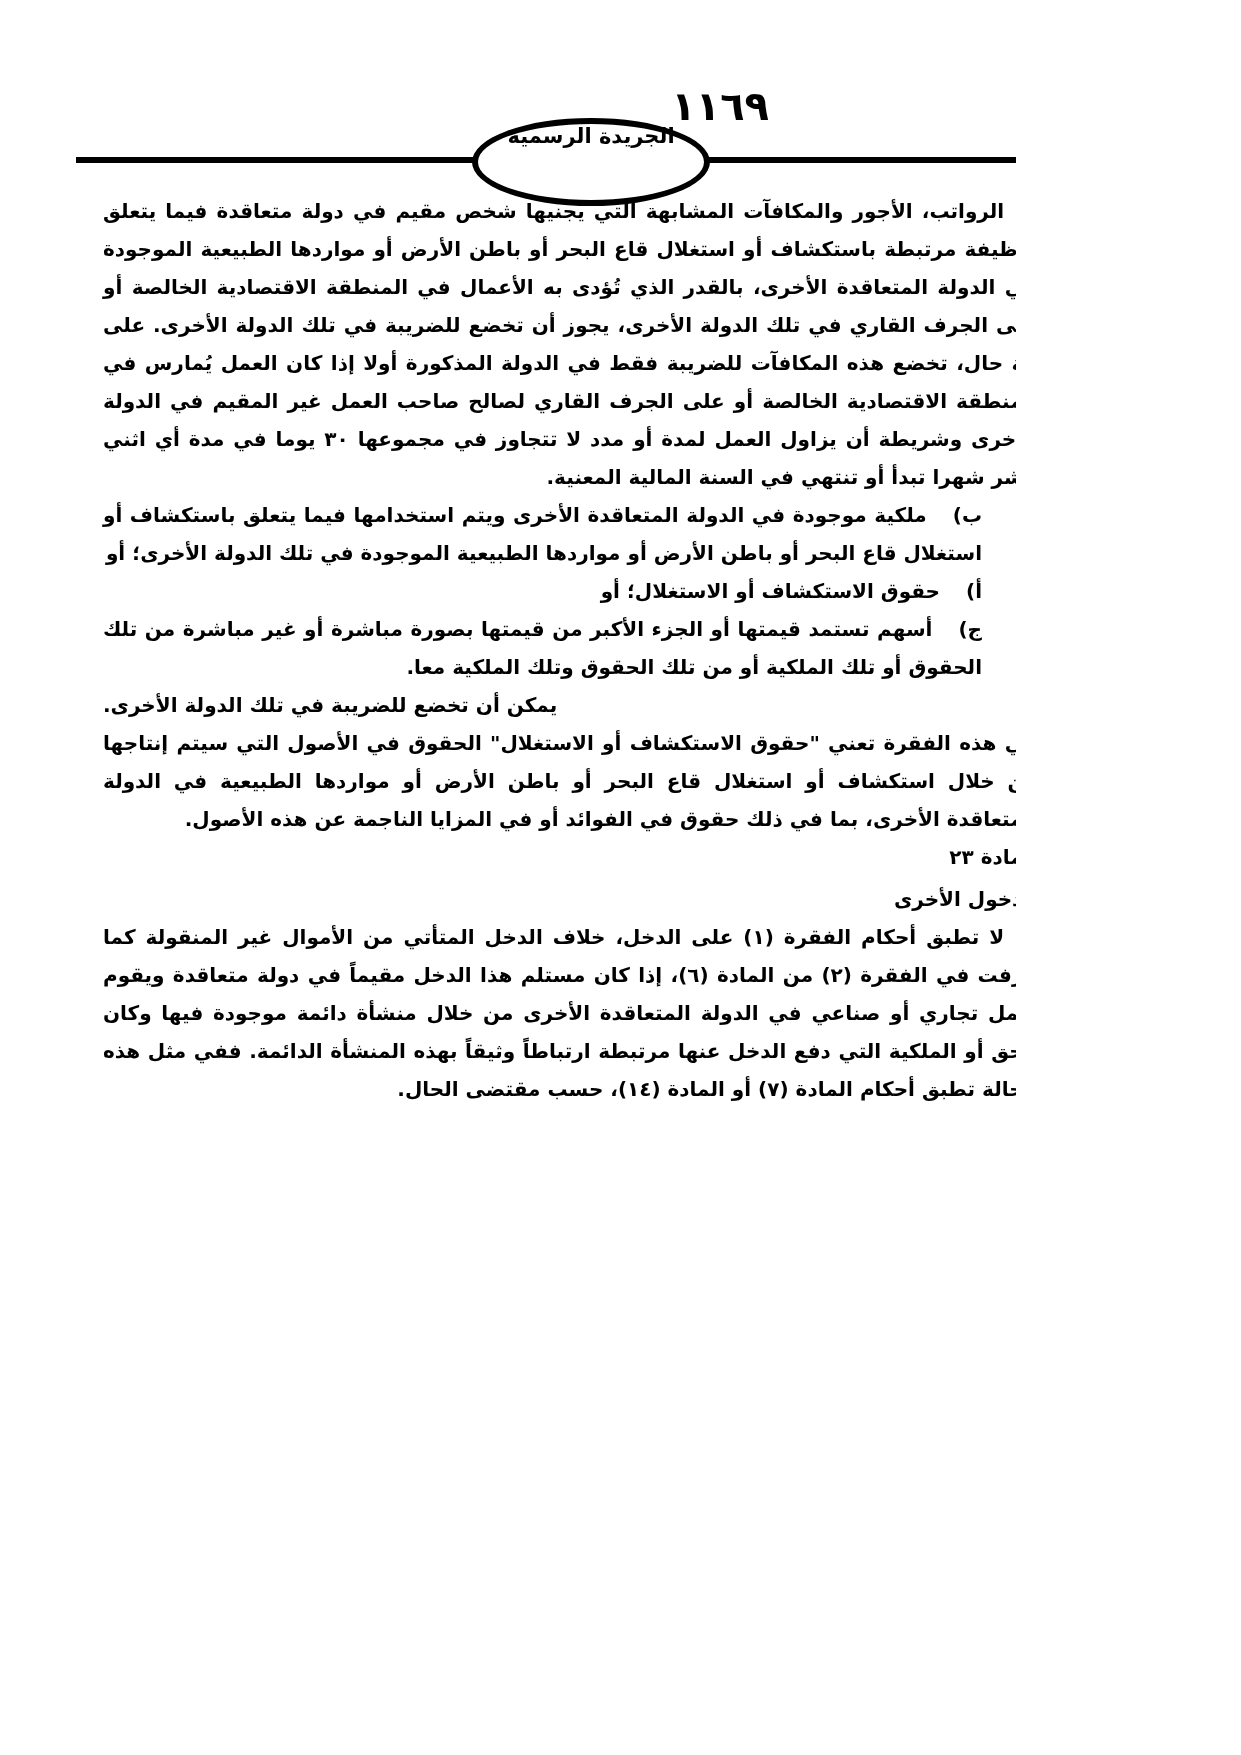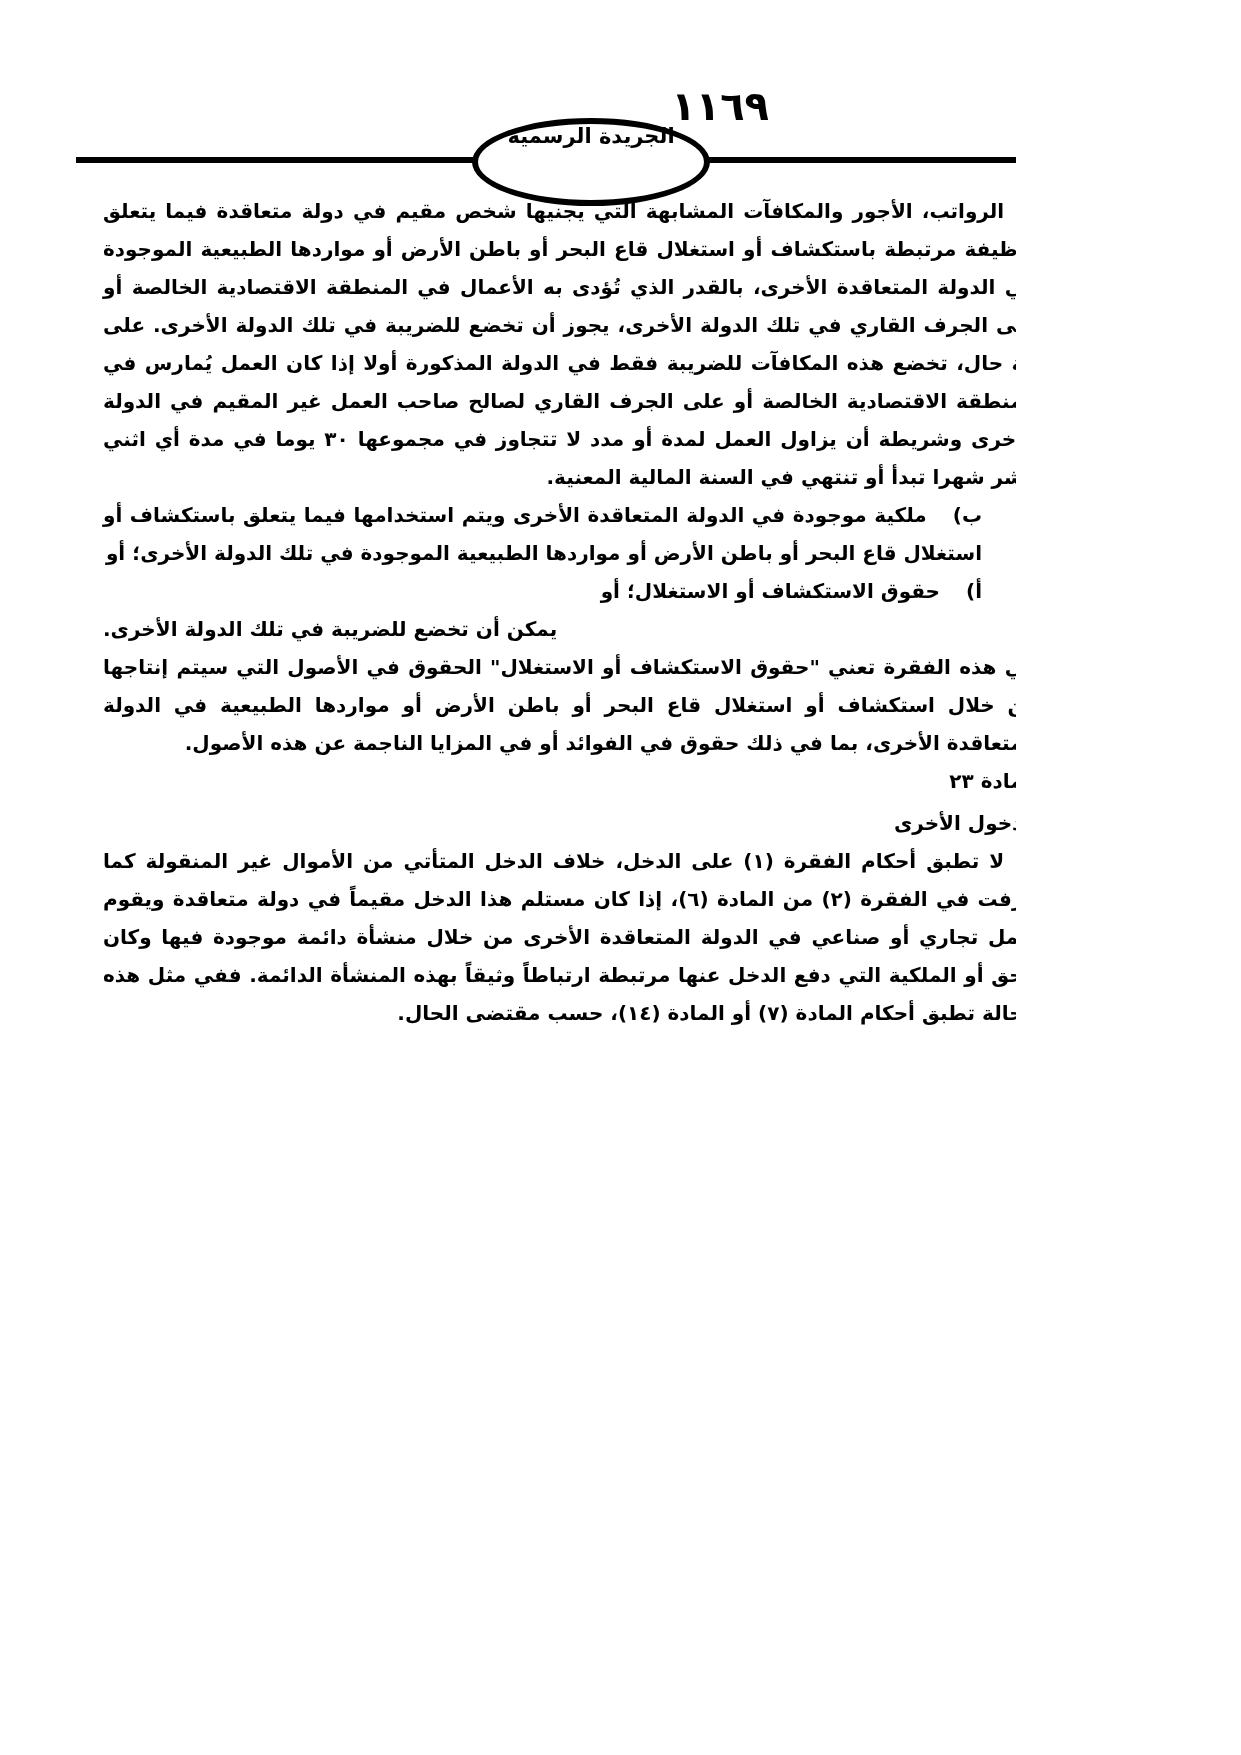--- a/index.html
+++ b/index.html
@@ -102,20 +102,21 @@
 
   <div class="doc-body">
 
     <p class="clause-5"><span class="marker">٥.</span><span>الرواتب، الأجور والمكافآت المشابهة التي يجنيها شخص مقيم في دولة متعاقدة فيما يتعلق بوظيفة مرتبطة باستكشاف أو استغلال قاع البحر أو باطن الأرض أو مواردها الطبيعية الموجودة في الدولة المتعاقدة الأخرى، بالقدر الذي تُؤدى به الأعمال في المنطقة الاقتصادية الخالصة أو على الجرف القاري في تلك الدولة الأخرى، يجوز أن تخضع للضريبة في تلك الدولة الأخرى. على أية حال، تخضع هذه المكافآت للضريبة فقط في الدولة المذكورة أولا إذا كان العمل يُمارس في المنطقة الاقتصادية الخالصة أو على الجرف القاري لصالح صاحب العمل غير المقيم في الدولة الأخرى وشريطة أن يزاول العمل لمدة أو مدد لا تتجاوز في مجموعها ٣٠ يوما في مدة أي اثني عشر شهرا تبدأ أو تنتهي في السنة المالية المعنية.</span></p>
 
 
     <p class="sub-item"><span class="marker">ب)</span><span>ملكية موجودة في الدولة المتعاقدة الأخرى ويتم استخدامها فيما يتعلق باستكشاف أو استغلال قاع البحر أو باطن الأرض أو مواردها الطبيعية الموجودة في تلك الدولة الأخرى؛ أو</span></p>
 
     <p class="sub-item"><span class="marker">أ)</span><span>حقوق الاستكشاف أو الاستغلال؛ أو</span></p>
 
+    <p class="sub-item"><span class="marker">ج)</span><span>أسهم تستمد قيمتها أو الجزء الأكبر من قيمتها بصورة مباشرة أو غير مباشرة من تلك الحقوق أو تلك الملكية أو من تلك الحقوق وتلك الملكية معا.</span></p>
 
     <p class="tax-line">يمكن أن تخضع للضريبة في تلك الدولة الأخرى.</p>
 
     <p class="definition-par">في هذه الفقرة تعني "حقوق الاستكشاف أو الاستغلال" الحقوق في الأصول التي سيتم إنتاجها من خلال استكشاف أو استغلال قاع البحر أو باطن الأرض أو مواردها الطبيعية في الدولة المتعاقدة الأخرى، بما في ذلك حقوق في الفوائد أو في المزايا الناجمة عن هذه الأصول.</p>
 
     <p class="article-heading">المادة ٢٣</p>
     <p class="article-heading" style="margin-top:4px;">الدخول الأخرى</p>
 
 
     <p class="clause-2"><span class="marker">٢.</span><span>لا تطبق أحكام الفقرة (١) على الدخل، خلاف الدخل المتأتي من الأموال غير المنقولة كما عرفت في الفقرة (٢) من المادة (٦)، إذا كان مستلم هذا الدخل مقيماً في دولة متعاقدة ويقوم بعمل تجاري أو صناعي في الدولة المتعاقدة الأخرى من خلال منشأة دائمة موجودة فيها وكان الحق أو الملكية التي دفع الدخل عنها مرتبطة ارتباطاً وثيقاً بهذه المنشأة الدائمة. ففي مثل هذه الحالة تطبق أحكام المادة (٧) أو المادة (١٤)، حسب مقتضى الحال.</span></p>

